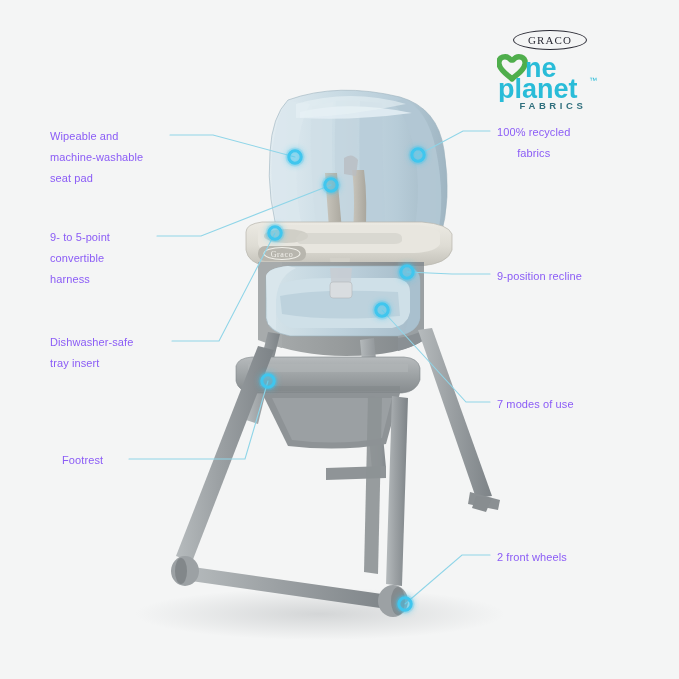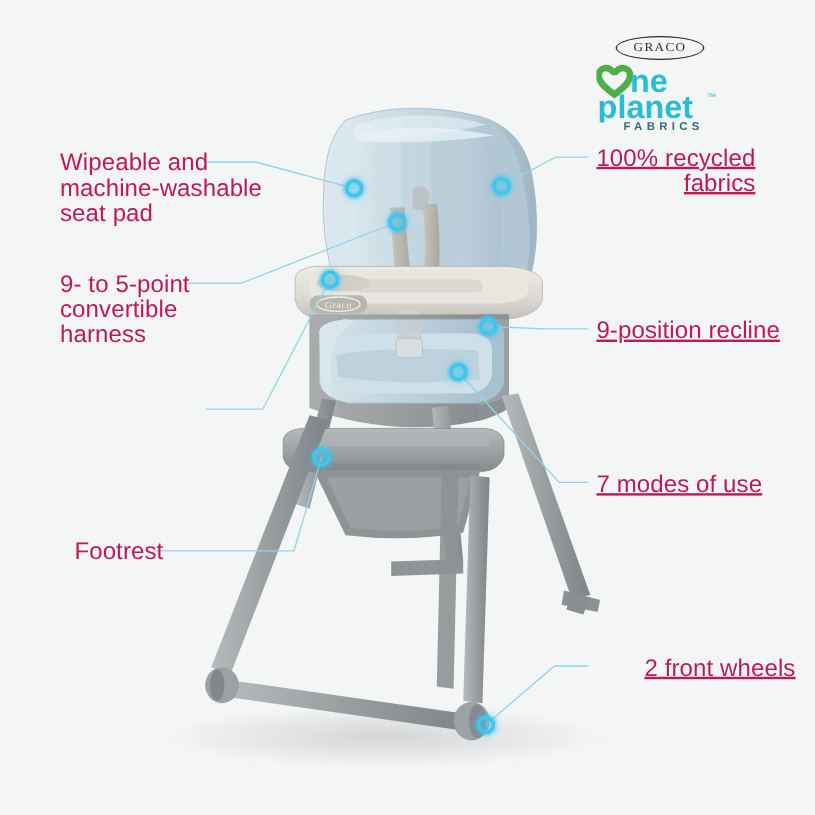--- a/index.html
+++ b/index.html
@@ -8,28 +8,28 @@
     background:#f4f5f5;
     font-family:"Liberation Sans","DejaVu Sans",sans-serif;
     overflow:hidden;
     position:relative;
   }
   #stage{position:absolute;inset:0;width:679px;height:679px;}
 
   
   .label{
     position:absolute;
-    color:#be185d;
-    font-size:20px;
+    color:#8b5cf6;
+    font-size:11px;
     line-height:21px;
     letter-spacing:.1px;
     white-space:pre-line;
     font-family:"Liberation Sans","DejaVu Sans",sans-serif;
   }
-  .label.right{text-align:right;text-decoration:underline;}
+  .label.right{text-align:center;}
 
   
   #brand{position:absolute;left:497px;top:30px;width:108px;height:85px;}
   .graco-oval{
     position:absolute;left:16px;top:0;width:72px;height:18px;
     border:1.4px solid #2b2b35;border-radius:50%;
     display:flex;align-items:center;justify-content:center;
   }
   .graco-oval span{
     font-family:"Liberation Serif","DejaVu Serif",serif;
@@ -248,21 +248,23 @@
         <circle cx="405" cy="604" r="6.2" fill="none" stroke="#3fc6ee" stroke-width="3.1" filter="url(#dotGlow)"></circle>
       </g>
   </svg>
 
   <div class="label" style="left:50px;top:126px;">Wipeable and
 machine-washable
 seat pad</div>
   <div class="label" style="left:50px;top:227px;">9- to 5-point
 convertible
 harness</div>
+  <div class="label" style="left:50px;top:332px;">Dishwasher-safe
+tray insert</div>
   <div class="label" style="left:50px;top:450px;margin-left:12px;">Footrest</div>
 
   <div class="label right" style="left:497px;top:122px;">100% recycled
 fabrics</div>
   <div class="label right" style="left:497px;top:266px;">9-position recline</div>
   <div class="label right" style="left:497px;top:394px;">7 modes of use</div>
-  <div class="label right" style="left:497px;top:547px;margin-left:40px;">2 front wheels</div>
+  <div class="label right" style="left:497px;top:547px;">2 front wheels</div>
 
 </div>
 
 </body></html>

